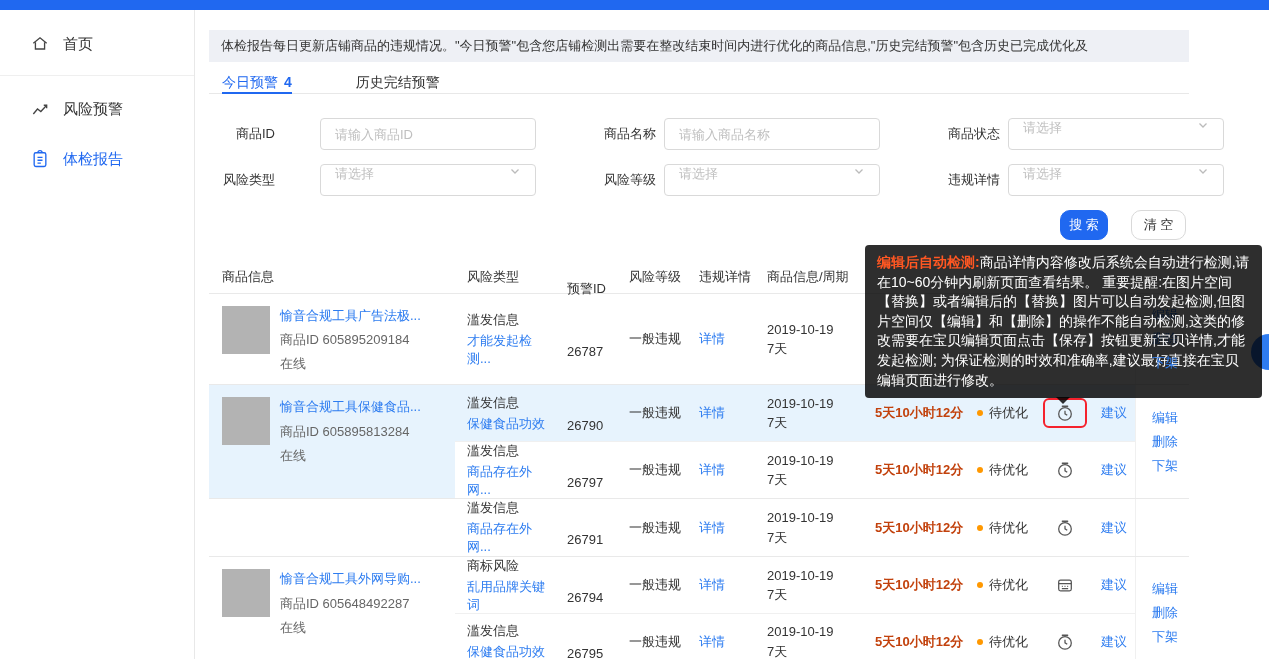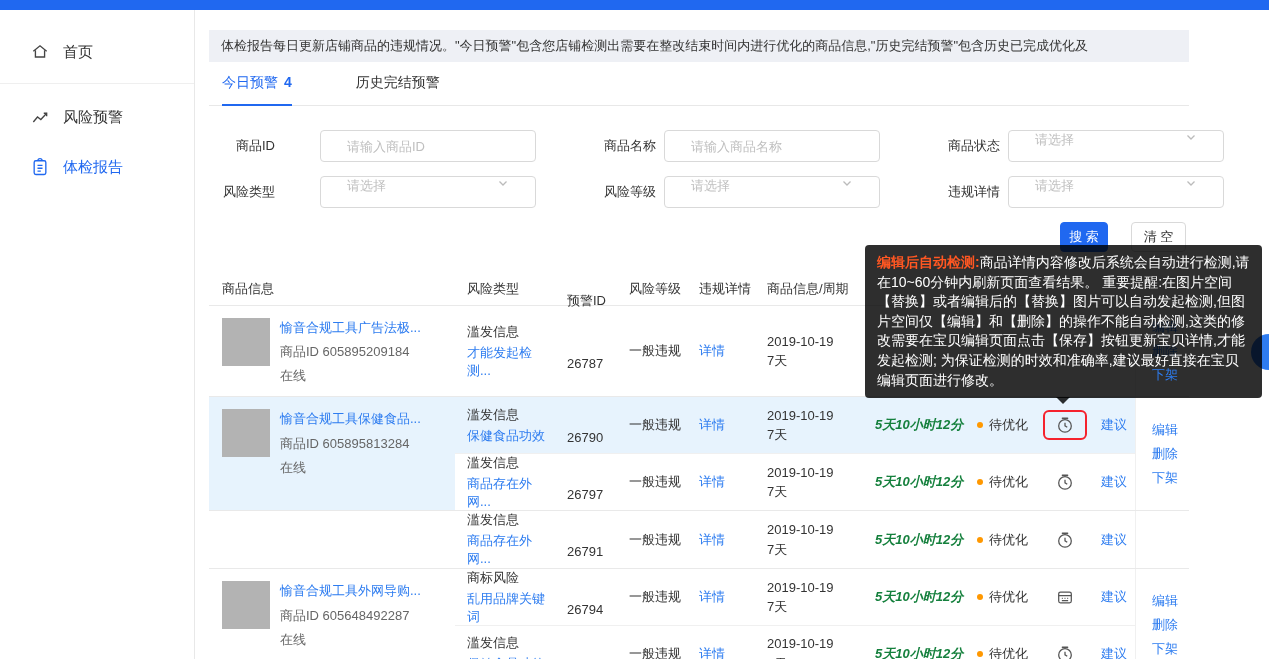--- a/index.html
+++ b/index.html
@@ -5,45 +5,45 @@
   * { margin:0; padding:0; box-sizing:border-box; }
   body { font-family:"Liberation Sans","DejaVu Sans",sans-serif; background:#fff; }
   .canvas { position:relative; width:1269px; height:659px; overflow:hidden; background:#fff; font-size:13px; color:#333; }
 
   
   .topbar { position:absolute; left:0; top:0; width:1269px; height:10px; background:#2068f0; }
 
   
   .sidebar { position:absolute; left:0; top:10px; width:195px; height:649px; background:#fff; border-right:1px solid #e8e8e8; }
   .side-item { display:flex; align-items:center; gap:13px; padding:15px 0 15px 30px; font-size:15px; color:#333; cursor:pointer; }
-  .side-item.first { padding-top:32px; }
+  .side-item.first { padding-top:24px; }
   .side-item.active { color:#2068f0; }
   .side-divider { height:1px; background:#efefef; margin:6px 0 8px 0; }
 
   
   .main { position:absolute; left:209px; top:10px; width:980px; }
 
   .notice { margin-top:20px; height:32px; line-height:32px; background:#eef0f5; color:#333; font-size:13px; padding:0 12px; white-space:nowrap; overflow:hidden; }
 
   .tabs { margin-top:12px; display:flex; gap:64px; padding-left:13px; border-bottom:1px solid #e8e8e8; }
-  .tab { padding-bottom:12px; font-size:14px; color:#333; cursor:pointer; }
+  .tab { font-size:14px; color:#333; cursor:pointer; }
   .tab.active { color:#2068f0; border-bottom:2px solid #2068f0; margin-bottom:-1px; font-weight:500; }
   .tab .badge { margin-left:6px; font-weight:600; }
 
   .filters { margin-top:24px; }
   .f-row { display:flex; margin-bottom:14px; }
   .field { display:flex; align-items:center; margin-left:58px; }
   .field:first-child { margin-left:4px;gap:37px; }
   .flabel { display:inline-block; width:62px; text-align:right; margin-right:8px; font-size:13px; color:#333; }
-  .fctrl { width:216px; height:32px; border:1px solid #d9d9d9; border-radius:4px; background:#fff; font-size:13px; color:#333; padding:0 26px; font-family:inherit; }
+  .fctrl { width:216px; height:32px; border:1px solid #d9d9d9; border-radius:4px; background:#fff; font-size:13px; color:#333; padding:0 14px; font-family:inherit; }
   input.fctrl::placeholder { color:#bfbfbf; }
   .select { display:flex; align-items:flex-start; justify-content:space-between; cursor:pointer; }
   .select .ph { color:#bfbfbf; }
   .f-actions { display:flex; justify-content:flex-end; gap:23px; margin:10px 3px 0 0; }
-  .btn { width:55px; height:30px; border:1px solid #d9d9d9; border-radius:4px; background:#fff; color:#333; font-size:13px; cursor:pointer; font-family:inherit; }
+  .btn { width:55px; height:30px; border:1px solid #d9d9d9; border-radius:10px; background:#fff; color:#333; font-size:13px; cursor:pointer; font-family:inherit; }
   .btn.primary { width:48px; background:#2068f0; border-color:#2068f0; color:#fff; }
 
   
   .table { margin-top:20px; }
   .thead { display:flex; height:34px; align-items:center; border-bottom:1px solid #e9e9e9; font-weight:500; color:#333; }
   .cell { padding-left:12px; }
   .c-prod { width:246px; padding-left:13px; }
   .c-type { width:100px; }
   .c-id { width:62px;margin-top:24px; }
   .c-level { width:70px; }
@@ -64,21 +64,21 @@
   .ptitle { color:#2d7cf0; cursor:pointer; margin-bottom:4px; }
   .pid { color:#666; margin-bottom:4px; }
   .pstatus { color:#666; }
   .g-mid { flex:1; display:flex; flex-direction:column; }
   .g-row { display:flex; align-items:center; min-height:55px; flex:1; }
   .g-row.hl { background:#e7f3fd; }
   .g-row + .g-row { border-top:1px solid #f0f0f0; }
   .rt1 { color:#333; margin-bottom:3px; }
   .rt2 { color:#2d7cf0; cursor:pointer; }
   .c-time div { line-height:1.5; }
-  .c-remain { color:#15803d; font-weight:600;font-style:italic; }
+  .c-remain { color:#c2410c; font-weight:600; }
   .dot { display:inline-block; width:6px; height:6px; border-radius:50%; background:#ff9800; margin-right:6px; vertical-align:middle; }
   .state-label { vertical-align:middle; }
   .link { color:#2d7cf0; cursor:pointer; }
   .g-act { width:54px; border-left:1px solid #f0f0f0; display:flex; flex-direction:column; justify-content:center; align-items:flex-start; gap:6px; padding-left:16px; }
   .icon-wrap { display:inline-flex; align-items:center; justify-content:center; cursor:pointer; }
   .ring { border:2px solid #f5222d; border-radius:6px; padding:4px 11px; }
   .over-tooltip { position:relative; z-index:120; }
 
   
   .tooltip { position:absolute; left:865px; top:245px; width:397px; background:rgba(0,0,0,0.82); color:#fff; border-radius:4px; padding:8px 12px; font-size:14px; line-height:1.4; z-index:100; }

